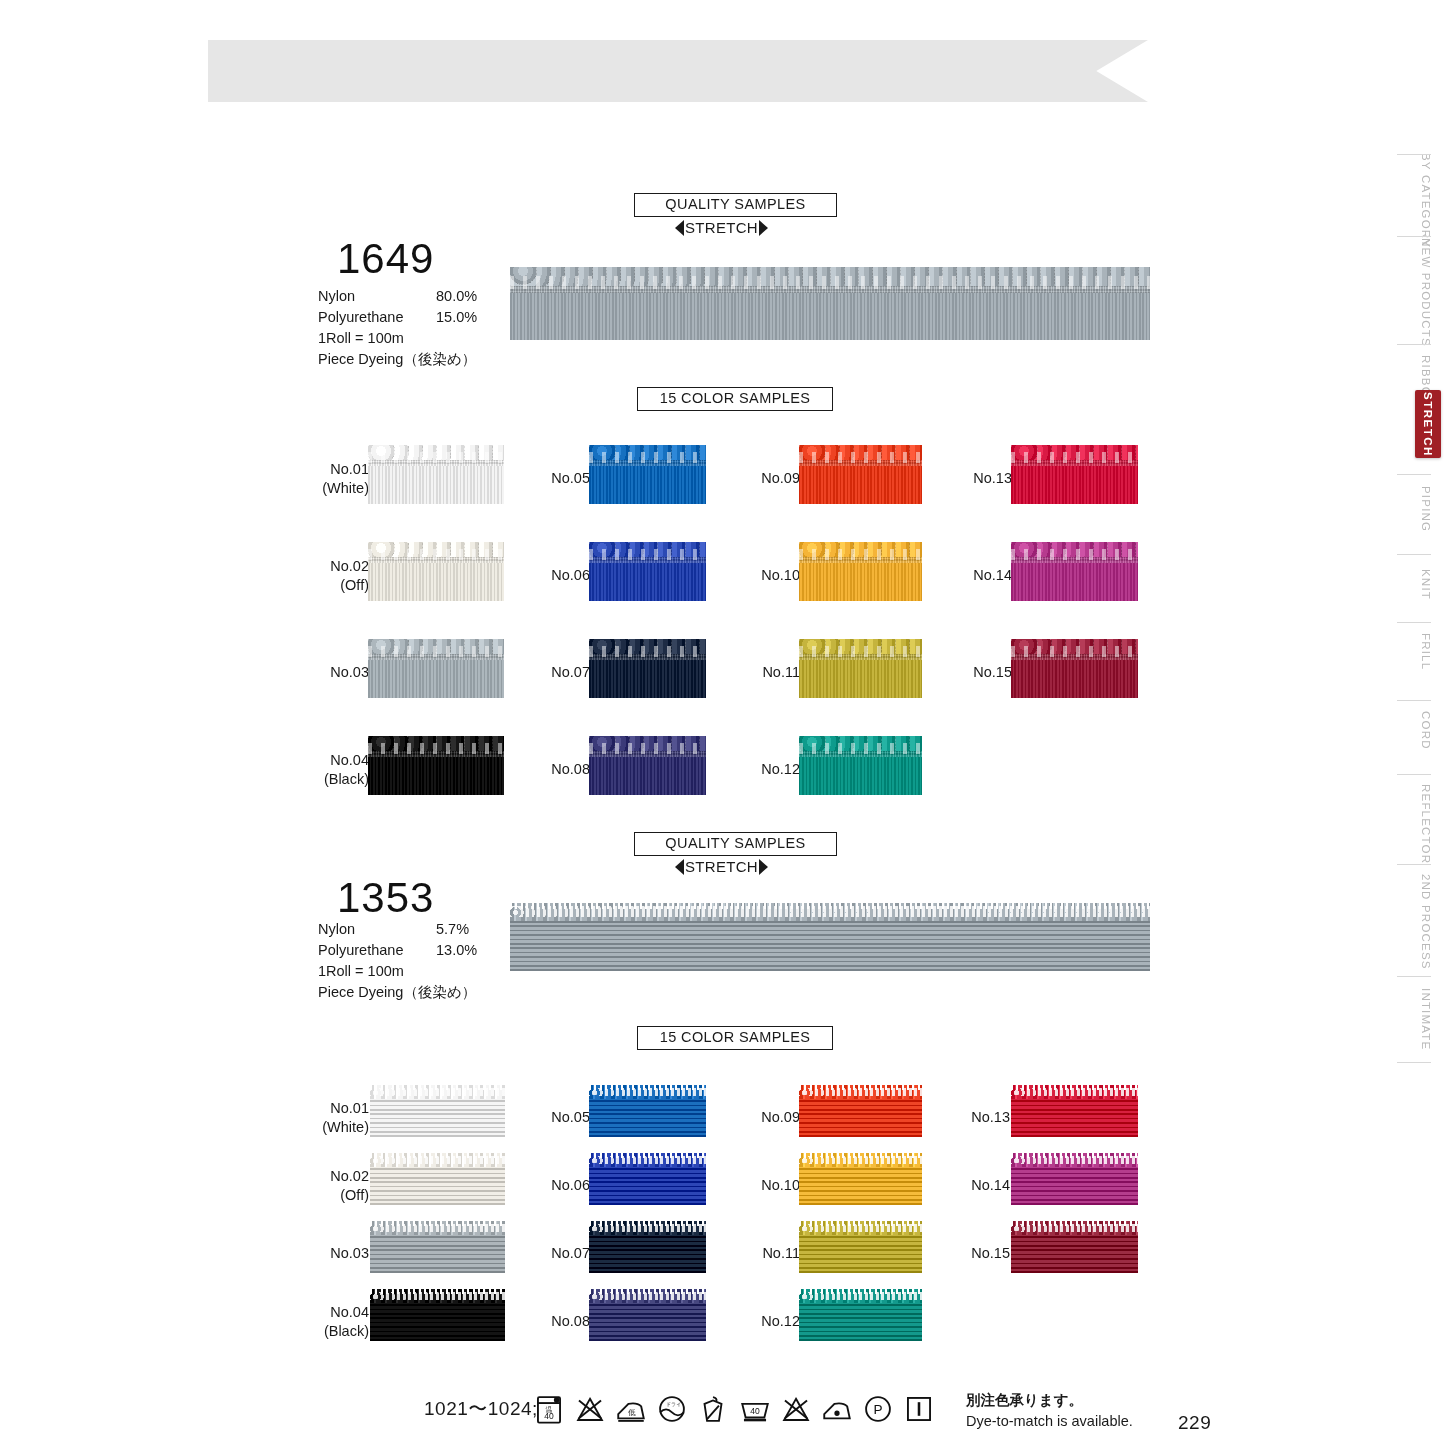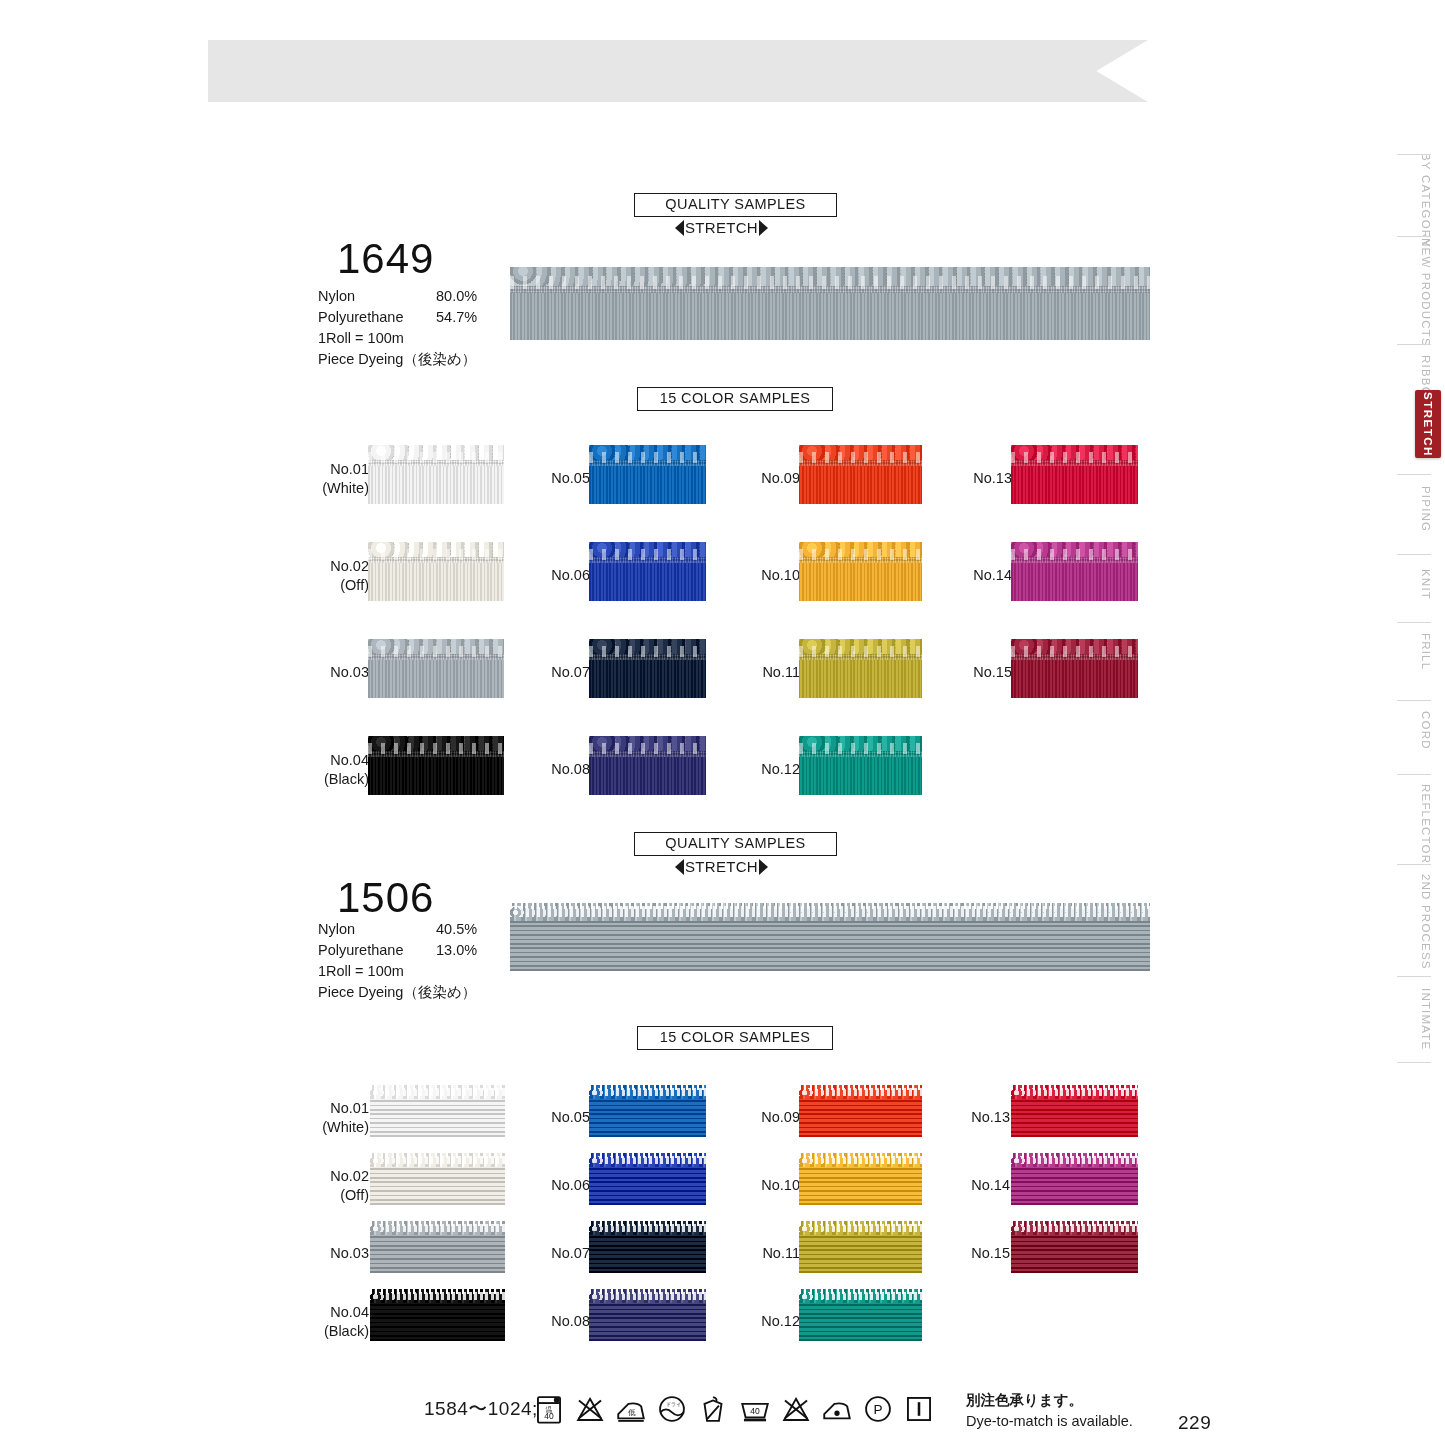--- a/index.html
+++ b/index.html
@@ -172,21 +172,21 @@
       <span class="tri-r"></span>
     </div>
     <div class="prodcode" style="position: absolute; left: 337px; top: 238px;">1649</div>
     <div class="spec" style="position: absolute; left: 318px; top: 286px; width: 200px;">
       <div class="row">
         <span class="k">Nylon</span>
         <span class="v">80.0%</span>
       </div>
       <div class="row">
         <span class="k">Polyurethane</span>
-        <span class="v">54.7%</span>
+        <span class="v">15.0%</span>
       </div>
       <div>1Roll = 100m</div>
       <div>Piece Dyeing（後染め）</div>
     </div>
     <div class="trim" style="width: 640px; height: 84px; background: rgb(169, 179, 186); position: absolute; left: 510px; top: 256px;">
       <div class="knit"></div>
       <div style="position: absolute; left: 0px; right: 0px; top: 0px; height: 30px; background: repeating-radial-gradient(circle at 13px 15px, rgb(193, 203, 210) 0px, rgb(193, 203, 210) 5px, rgb(169, 179, 186) 5px, rgb(169, 179, 186) 10px, rgb(143, 153, 160) 10px, rgb(143, 153, 160) 13px, transparent 13px, transparent 14px);"></div>
       <div style="position: absolute; left: 0px; right: 0px; top: 20px; height: 13px; background: repeating-linear-gradient(90deg, rgba(255, 255, 255, 0.5) 0px, rgba(255, 255, 255, 0.5) 4px, rgba(255, 255, 255, 0) 4px, rgba(255, 255, 255, 0) 13px);"></div>
       <div style="position: absolute; inset: 37px 0px 0px; background-image: repeating-linear-gradient(90deg, rgb(143, 153, 160) 0px, rgb(143, 153, 160) 1.5px, rgb(169, 179, 186) 1.5px, rgb(169, 179, 186) 3.4px), repeating-linear-gradient(0deg, rgba(0, 0, 0, 0.1) 0px, rgba(0, 0, 0, 0.1) 2px, rgba(255, 255, 255, 0.06) 2px, rgba(255, 255, 255, 0.06) 4px);"></div>
       <div style="position: absolute; left: 0px; right: 0px; top: 0px; height: 11px; background: rgb(255, 255, 255); mask-image: repeating-radial-gradient(circle at 6.5px 100%, rgb(0, 0, 0) 0px, rgb(0, 0, 0) 6px, transparent 6px);"></div>
@@ -344,25 +344,25 @@
       <div style="position: absolute; left: 0px; right: 0px; top: 16px; height: 11px; background: repeating-linear-gradient(90deg, rgba(255, 255, 255, 0.5) 0px, rgba(255, 255, 255, 0.5) 4px, rgba(255, 255, 255, 0) 4px, rgba(255, 255, 255, 0) 13px);"></div>
       <div style="position: absolute; inset: 30px 0px 0px; background-image: repeating-linear-gradient(90deg, rgb(132, 10, 38) 0px, rgb(132, 10, 38) 1.5px, rgb(158, 36, 64) 1.5px, rgb(158, 36, 64) 3.4px), repeating-linear-gradient(0deg, rgba(0, 0, 0, 0.1) 0px, rgba(0, 0, 0, 0.1) 2px, rgba(255, 255, 255, 0.06) 2px, rgba(255, 255, 255, 0.06) 4px);"></div>
       <div style="position: absolute; left: 0px; right: 0px; top: 0px; height: 9px; background: rgb(255, 255, 255); mask-image: repeating-radial-gradient(circle at 6.5px 100%, rgb(0, 0, 0) 0px, rgb(0, 0, 0) 6px, transparent 6px);"></div>
     </div>
     <div class="boxlabel" style="position: absolute; left: 634px; top: 832px; width: 175px; text-align: center;">QUALITY SAMPLES</div>
     <div class="stretch-line" style="position: absolute; left: 634px; top: 858px; width: 175px;">
       <span class="tri-l"></span>
       <span>STRETCH</span>
       <span class="tri-r"></span>
     </div>
-    <div class="prodcode" style="position: absolute; left: 337px; top: 877px;">1506</div>
+    <div class="prodcode" style="position: absolute; left: 337px; top: 877px;">1353</div>
     <div class="spec" style="position: absolute; left: 318px; top: 919px; width: 200px;">
       <div class="row">
         <span class="k">Nylon</span>
-        <span class="v">40.5%</span>
+        <span class="v">5.7%</span>
       </div>
       <div class="row">
         <span class="k">Polyurethane</span>
         <span class="v">13.0%</span>
       </div>
       <div>1Roll = 100m</div>
       <div>Piece Dyeing（後染め）</div>
     </div>
     <div class="trim" style="width: 640px; height: 68px; background: rgb(169, 179, 186); position: absolute; left: 510px; top: 903px;">
       <div class="knit"></div>
@@ -520,21 +520,21 @@
     </div>
     <div class="trim" style="width: 127px; height: 52px; background: rgb(155, 44, 67); position: absolute; left: 1011px; top: 1221px;">
       <div class="knit"></div>
       <div style="position: absolute; left: 0px; right: 0px; top: 0px; height: 14px; background: repeating-linear-gradient(90deg, rgb(129, 18, 41) 0px, rgb(129, 18, 41) 4px, rgb(179, 68, 91) 4px, rgb(179, 68, 91) 6px, rgb(155, 44, 67) 6px, rgb(155, 44, 67) 11px);"></div>
       <div style="position: absolute; left: 0px; right: 0px; top: 3px; height: 8px; background: repeating-radial-gradient(circle at 5.5px 60%, rgba(255, 255, 255, 0.85) 0px, rgba(255, 255, 255, 0.85) 2.6px, rgba(255, 255, 255, 0) 2.7px, rgba(255, 255, 255, 0) 5.5px);"></div>
       <div style="position: absolute; inset: 14px 0px 0px; background-image: repeating-linear-gradient(0deg, rgb(107, 0, 19) 0px, rgb(107, 0, 19) 1.6px, rgb(155, 44, 67) 1.6px, rgb(155, 44, 67) 4.4px), repeating-linear-gradient(90deg, rgba(255, 255, 255, 0.12) 0px, rgba(255, 255, 255, 0.12) 1.2px, rgba(0, 0, 0, 0.1) 1.2px, rgba(0, 0, 0, 0.1) 2.6px);"></div>
       <div style="position: absolute; left: 0px; right: 0px; top: 0px; height: 5px; background: rgb(255, 255, 255); mask-image: repeating-linear-gradient(90deg, rgb(0, 0, 0) 0px, rgb(0, 0, 0) 2px, transparent 2px, transparent 5.4px);"></div>
     </div>
   </div>
 
-<div class="footer-code" style="left:424px;top:1396px;">1584〜1024;</div>
+<div class="footer-code" style="left:424px;top:1396px;">1021〜1024;</div>
 
 <div class="care-icons" id="care-left" style="left:532px;top:1392px;">
     <span>
       <svg width="34" height="34" viewBox="0 0 40 40" fill="none" stroke="#111" stroke-width="2.2">
         <rect x="7" y="6" width="26" height="30" rx="1.5"></rect>
         <line x1="7" y1="13" x2="33" y2="13"></line>
         <circle cx="29" cy="9.5" r="2.2" fill="#111"></circle>
         <text x="20" y="23" font-size="8" fill="#111" stroke="none" text-anchor="middle" font-family="sans-serif">温</text>
         <text x="20" y="32" font-size="10" fill="#111" stroke="none" text-anchor="middle" font-family="sans-serif">40</text>
       </svg>

